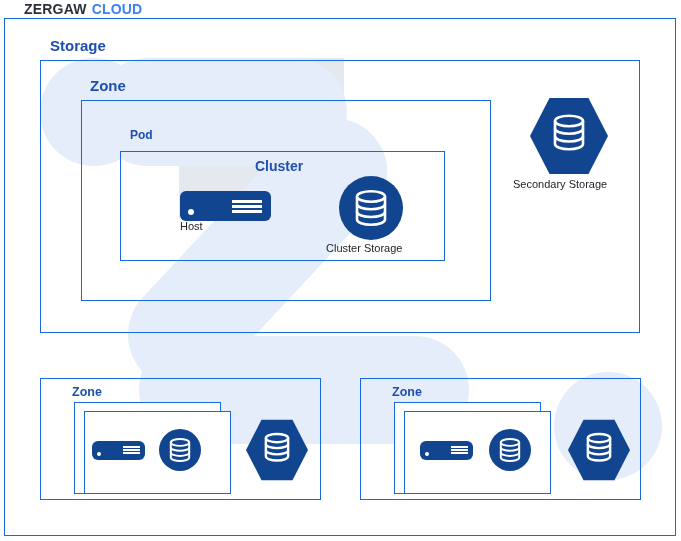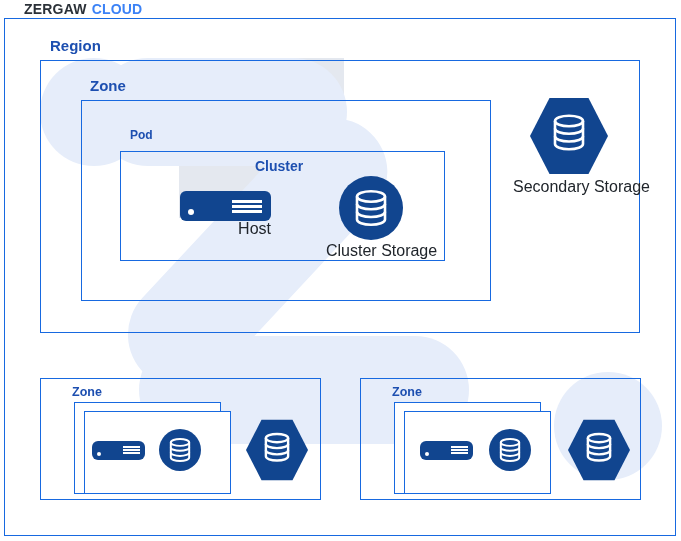--- a/index.html
+++ b/index.html
@@ -70,22 +70,22 @@
   }
   .host .bars{position:absolute;}
   .host .bars i{display:block;background:#ffffff;width:100%;}
 
   #host-large{left:180px;top:191px;width:91px;height:30px;}
   #host-large .dot{left:8px;bottom:6px;width:6px;height:6px;}
   #host-large .bars{right:9px;top:9px;width:30px;}
   #host-large .bars i{height:2.6px;margin-bottom:2.4px;}
 
   .icon-caption{
-    position:absolute;color:#20252b;font-size:16px;
-    white-space:nowrap;text-align:right;
+    position:absolute;color:#20252b;font-size:11px;
+    white-space:nowrap;text-align:left;
   }
   #host-large-caption{left:180px;top:220px;width:91px;}
 
   
   .storage-circle{position:absolute;}
   .storage-hex{position:absolute;}
 
   #primary-storage{left:339px;top:176px;width:64px;height:64px;}
   #primary-storage-caption{left:326px;top:242px;width:90px;}
 
@@ -143,21 +143,21 @@
     </g>
 
     <rect x="135" y="318" width="330" height="108" rx="54" fill="#e6edfa"></rect>
 
     <circle cx="90" cy="94" r="54" fill="#e6edfa"></circle>
     <circle cx="604" cy="408" r="54" fill="#e6edfa"></circle>
   </svg>
 </div>
 
 <div class="region-frame"></div>
-<div class="box-label" style="left:50px;top:37px;font-size:15px;">Region</div>
+<div class="box-label" style="left:50px;top:37px;font-size:15px;">Storage</div>
 
 <div class="bx" id="zone-main"></div>
 <div class="box-label" id="zone-main-label">Zone</div>
 
 <div class="bx" id="pod-box"></div>
 <div class="box-label" id="pod-label">Pod</div>
 
 <div class="bx" id="cluster-box"></div>
 <div class="box-label" id="cluster-label">Cluster</div>
 

